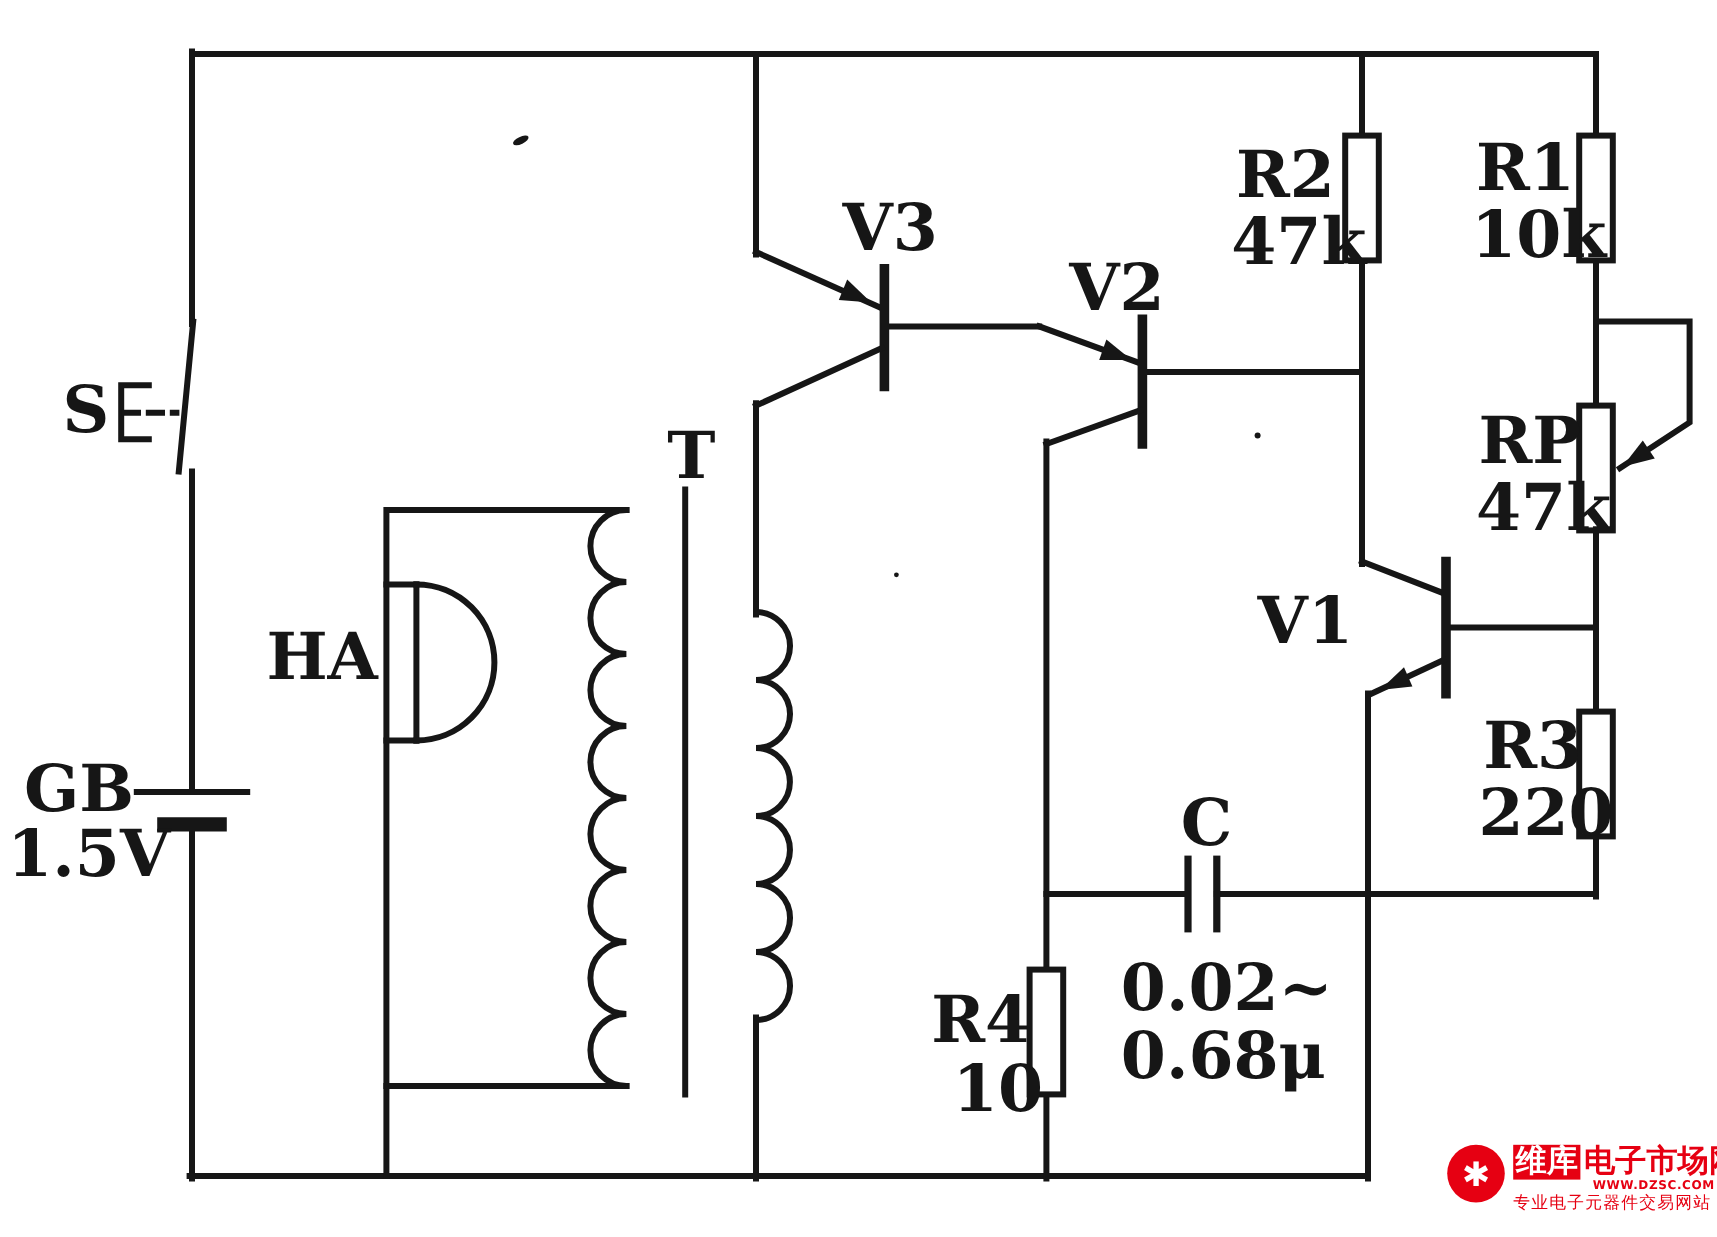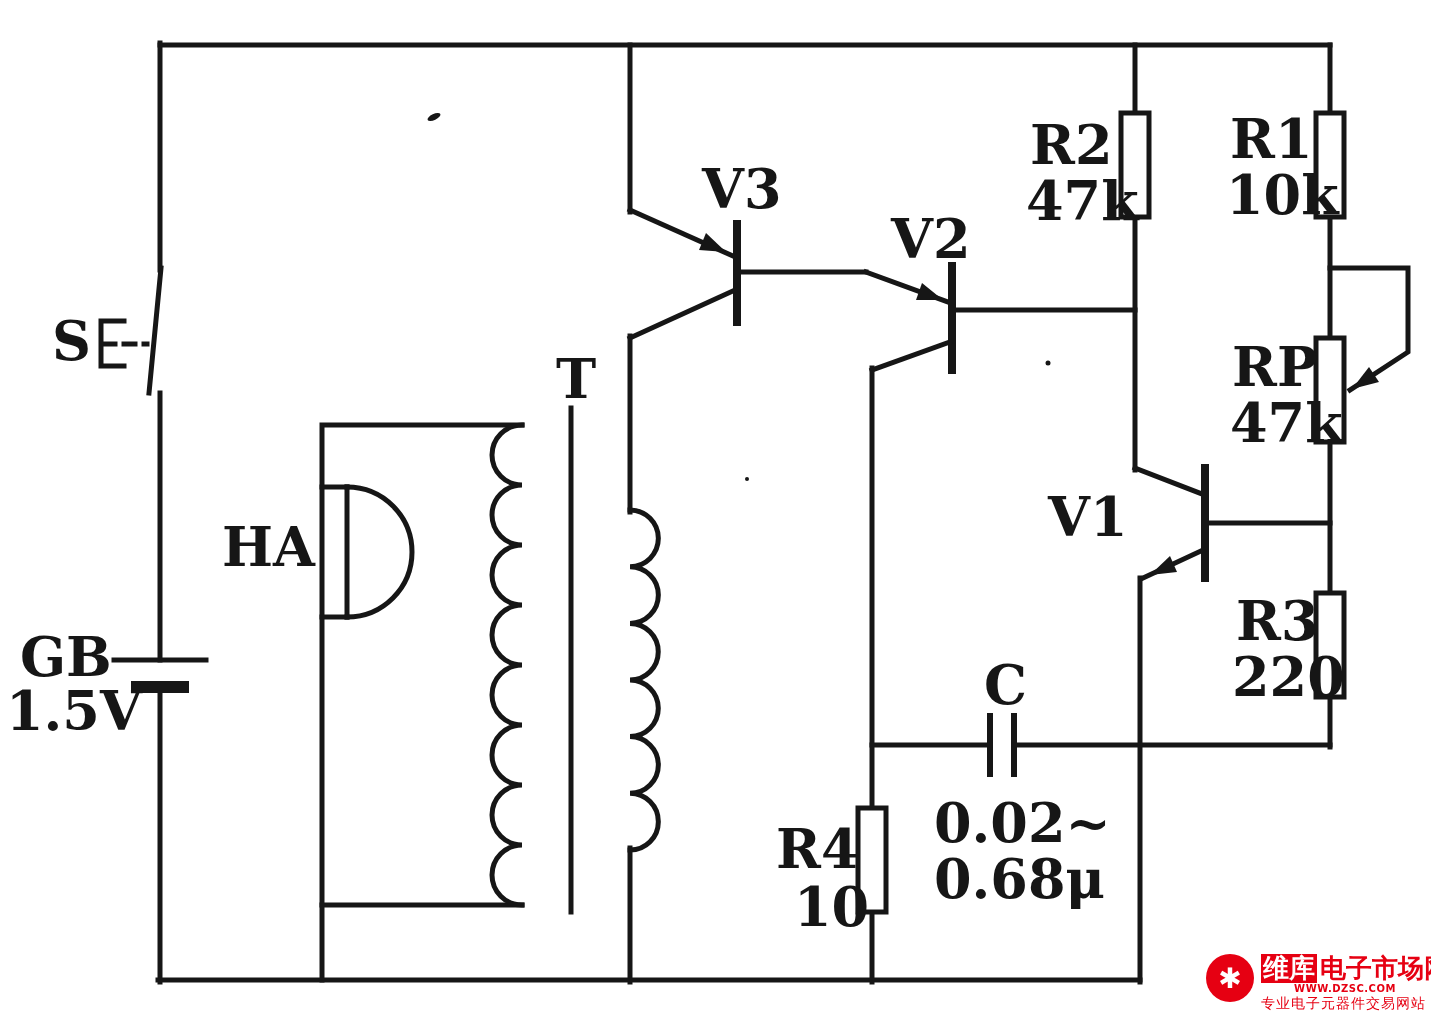--- a/index.html
+++ b/index.html
@@ -19,21 +19,21 @@
   .speck { fill:var(--ink,#161616); stroke:none; }
 
   .watermark { position:absolute; left:1206px; top:954px; display:flex; gap:7px; align-items:flex-start;
                font-family:"DejaVu Sans","Liberation Sans",sans-serif; }
   .wm-logo { width:48px; height:48px; border-radius:50%; background:var(--wm-red,#e60012); color:#ffffff;
              display:flex; align-items:center; justify-content:center; font-size:28px; flex:0 0 auto; }
   .wm-col { display:flex; flex-direction:column; width:168px; }
   .wm-title { display:flex; align-items:center; gap:3px; font-size:26px; font-weight:700;
               color:var(--wm-red,#e60012); line-height:1.1; white-space:nowrap; }
   .wm-badge { background:var(--wm-red,#e60012); color:#ffffff; padding:0 2px; }
-  .wm-url { font-size:10px; font-weight:700; color:var(--wm-red,#e60012); text-align:center; letter-spacing:.5px; line-height:1.1; }
+  .wm-url { font-size:10px; font-weight:700; color:var(--wm-red,#e60012); text-align:right; letter-spacing:.5px; line-height:1.1; }
   .wm-tag { font-size:14px; font-weight:400; color:var(--wm-red,#e60012); letter-spacing:1px; white-space:nowrap; line-height:1.3; }
 </style>
 </head>
 <body>
 
 <div class="page">
   <svg width="1431" height="1031" viewBox="0 0 1431 1031">
 
     <g class="wires">
 

